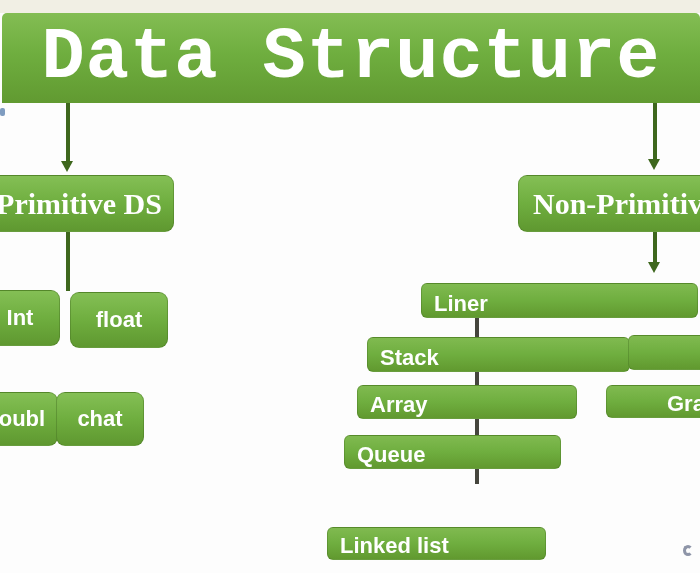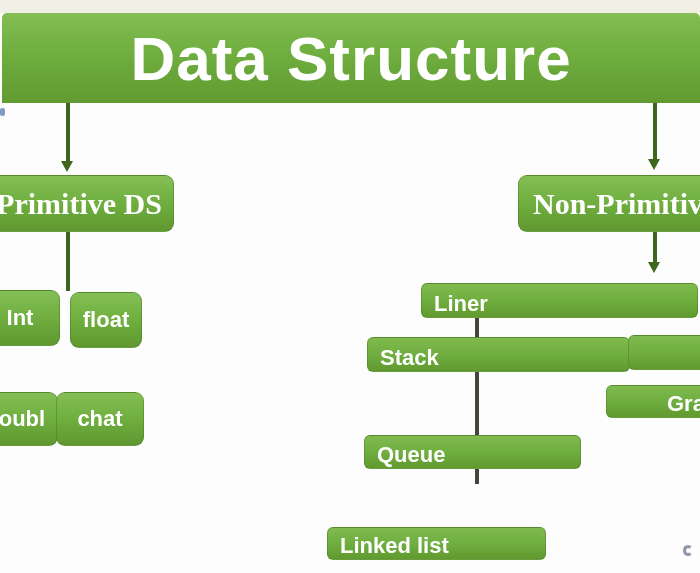--- a/index.html
+++ b/index.html
@@ -9,22 +9,22 @@
   }
   #scene{position:absolute;inset:0;filter:blur(0.45px);}
   .topstrip{position:absolute;left:0;top:0;width:700px;height:13px;background:#f1efe4;}
   .banner{
     position:absolute;left:2px;top:13px;width:698px;height:90px;
     background:linear-gradient(180deg,#83bd53 0%,#6fae3f 45%,#619a31 100%);
     border-radius:5px 5px 0 0;
     display:flex;align-items:center;justify-content:center;
   }
   .banner .title{
-    color:#ffffff;font-family:Liberation Sans, sans-serif;font-weight:bold;
-    font-size:62px;letter-spacing:1px;white-space:nowrap;
+    color:#ffffff;font-family:Liberation Mono, monospace;font-weight:bold;
+    font-size:72px;letter-spacing:1px;white-space:nowrap;
   }
   .nodebox{
     position:absolute;border-radius:9px;
     background:linear-gradient(180deg,#84bf55 0%,#6fae3f 50%,#5f9830 100%);
     border:1px solid rgba(70,115,35,.45);
     display:flex;align-items:center;justify-content:center;
     color:#fff;box-sizing:border-box;
   }
   .serifbox{font-family:"Liberation Serif",serif;font-weight:bold;font-size:30px;white-space:nowrap;}
   .sansbox{font-weight:bold;font-size:22px;white-space:nowrap;}
@@ -67,21 +67,21 @@
 
     <div class="nodebox serifbox" style="left:-16px;top:175px;width:190px;height:57px;">
       <span>Primitive DS</span>
     </div>
 
     <div class="vline" style="left:66px;top:232px;height:59px;"></div>
 
     <div class="nodebox sansbox" style="left:-20px;top:290px;width:80px;height:56px;">
       <span>Int</span>
     </div>
-    <div class="nodebox sansbox" style="left:70px;top:292px;width:72px;height:56px;">
+    <div class="nodebox sansbox" style="left:70px;top:292px;width:98px;height:56px;">
       <span>float</span>
     </div>
 
     <div class="nodebox sansbox" style="left:-30px;top:392px;width:88px;height:54px;">
       <span>Doubl</span>
     </div>
     <div class="nodebox sansbox" style="left:56px;top:392px;width:88px;height:54px;">
       <span>chat</span>
     </div>
 
@@ -98,22 +98,25 @@
     <div class="grayline" style="left:475px;top:318px;height:166px;"></div>
 
     <div class="bar" style="left:421px;top:283px;width:277px;height:35px;">
       <span>Liner</span>
     </div>
 
     <div class="bar" style="left:367px;top:337px;width:263px;height:35px;">
       <span>Stack</span>
     </div>
 
+    <div class="bar" style="left:357px;top:385px;width:220px;height:34px;">
+      <span>Array</span>
+    </div>
 
-    <div class="bar" style="left:364px;top:435px;width:217px;height:34px;">
+    <div class="bar" style="left:344px;top:435px;width:217px;height:34px;">
       <span>Queue</span>
     </div>
 
     <div class="bar" style="left:327px;top:483px;width:219px;height:33px;margin-top:44px;">
       <span>Linked list</span>
     </div>
 
     <div class="bar" style="left:628px;top:335px;width:110px;height:35px;">
       <span></span>
     </div>

